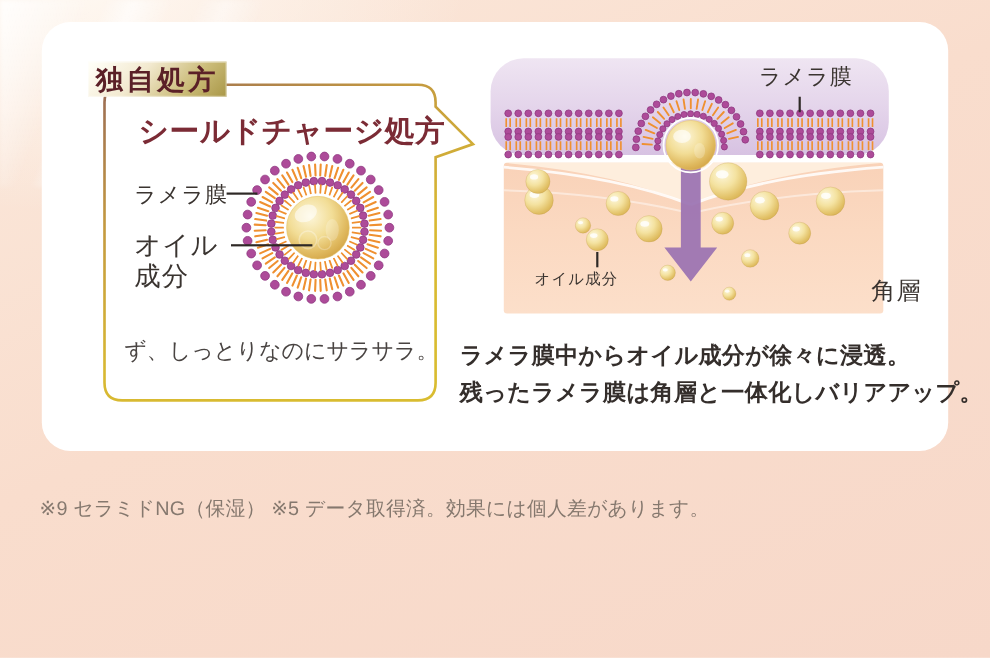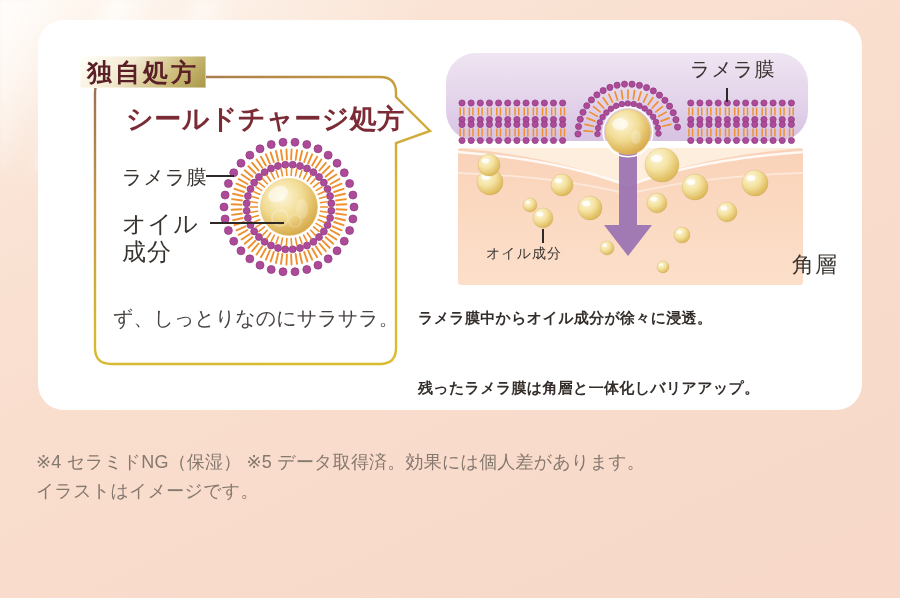--- a/index.html
+++ b/index.html
@@ -30,23 +30,23 @@
   .lbl-oil-left{left:84px;top:190px;font-size:24px;line-height:28px;}
   .pline{position:absolute;height:2px;background:#2e2926;z-index:3;}
   .pline1{left:168px;top:155px;width:28px;}
   .pline2{left:172px;top:202px;width:74px;}
   .desc{position:absolute;left:75px;font-size:20px;font-weight:500;color:var(--body-text,#494442);
     letter-spacing:0;white-space:nowrap;}
   .desc1{top:272px;} .desc2{top:285px;}
   .lbl-lamella-right{left:652px;top:36px;font-size:20px;z-index:2;}
   .lbl-oil-right{left:448px;top:225px;font-size:14px;z-index:2;}
   .lbl-stratum{left:706px;top:230px;font-size:22px;z-index:2;margin-left:48px;}
-  .caption{position:absolute;left:380px;font-size:15px;font-weight:800;letter-spacing:.3px;
+  .caption{position:absolute;left:380px;font-size:21px;font-weight:800;letter-spacing:.3px;
     color:#342e2b;white-space:nowrap;}
-  .caption1{top:289px;} .caption2{top:323px;margin-top:36px;}
+  .caption1{top:289px;} .caption2{top:323px;}
   .footnotes{position:absolute;left:36px;top:448px;font-size:18px;line-height:29px;
     color:var(--footnote,#85786e);letter-spacing:.2px;}
 </style>
 </head>
 <body>
 
 <div class="stage" style="background-color: rgb(248, 220, 205);">
   <div class="rays"></div>
 
   <div class="card">
@@ -599,16 +599,15 @@
 
     <div class="lbl lbl-lamella-right">ラメラ膜</div>
     <div class="lbl lbl-oil-right">オイル成分</div>
     <div class="lbl lbl-stratum">角層</div>
 
     <div class="caption caption1">ラメラ膜中からオイル成分が徐々に浸透。</div>
     <div class="caption caption2">残ったラメラ膜は角層と一体化しバリアアップ。</div>
   </div>
 
   <div class="footnotes">
-    <div>※4 セラミドNG（保湿） ※5 データ取得済。効果には個人差があります。</div>
-    <div>イラストはイメージです。</div>
+    <div>※9 セラミドNG（保湿） ※5 データ取得済。効果には個人差があります。</div>
   </div>
 </div>
 
 </body></html>

